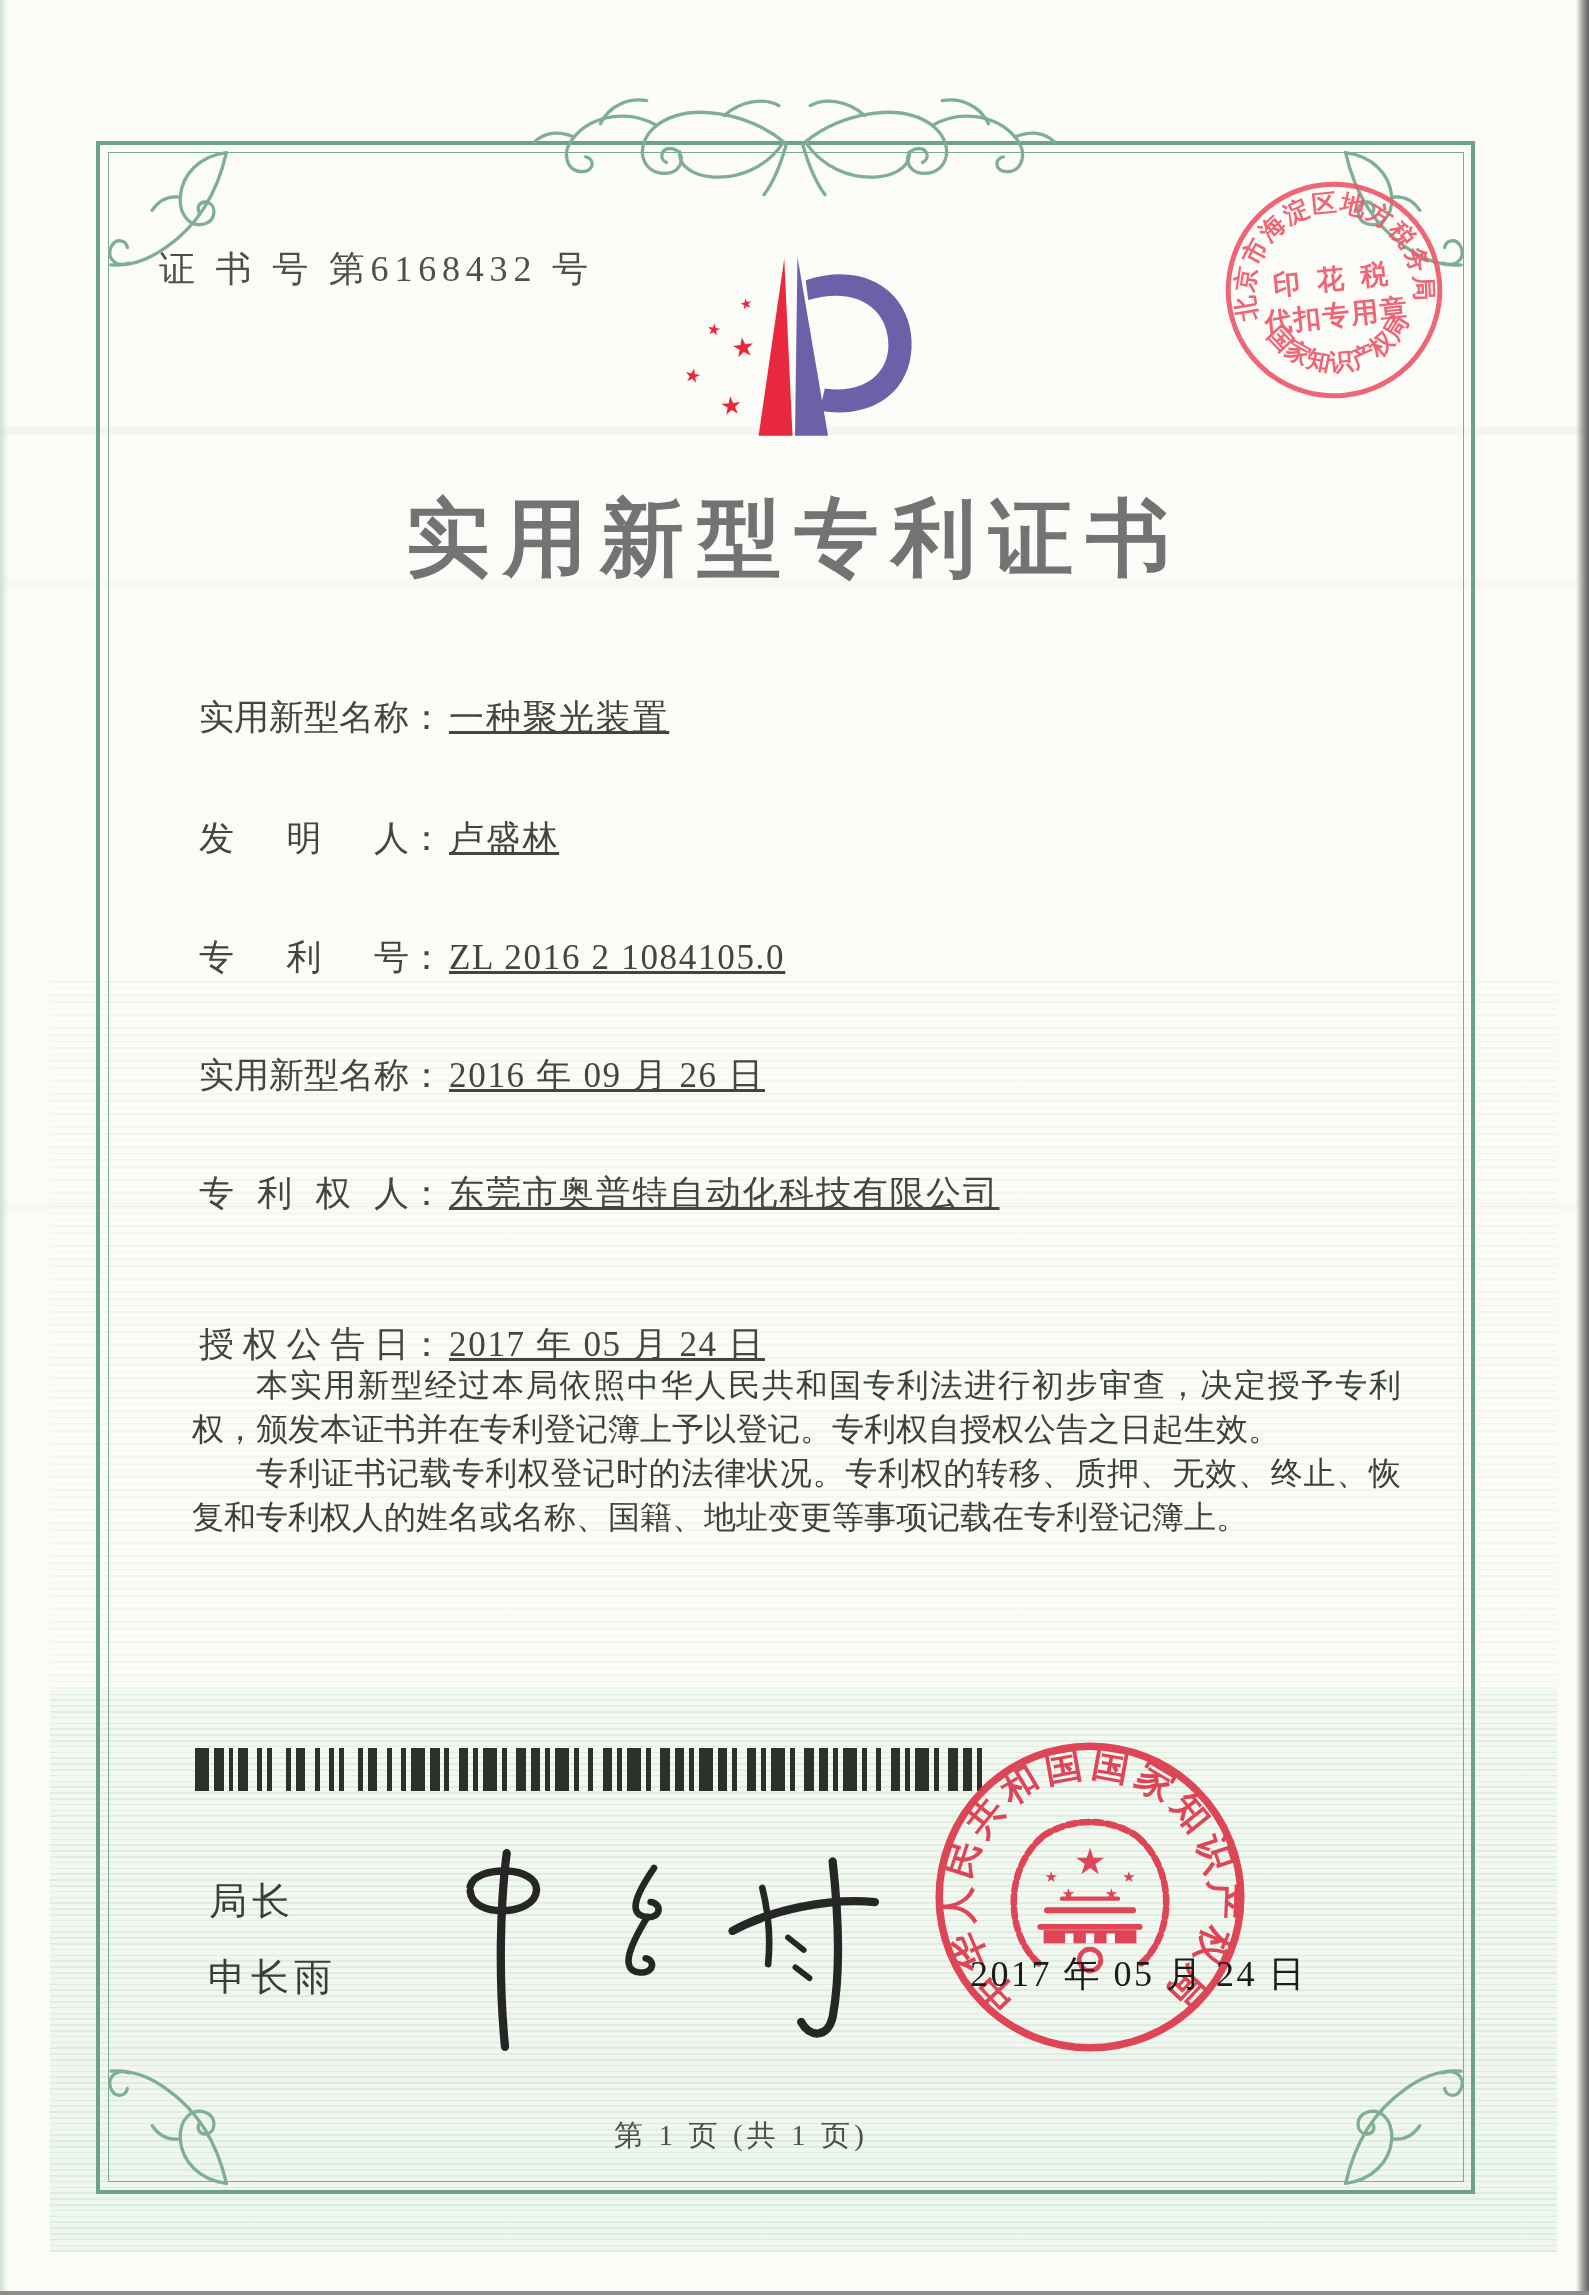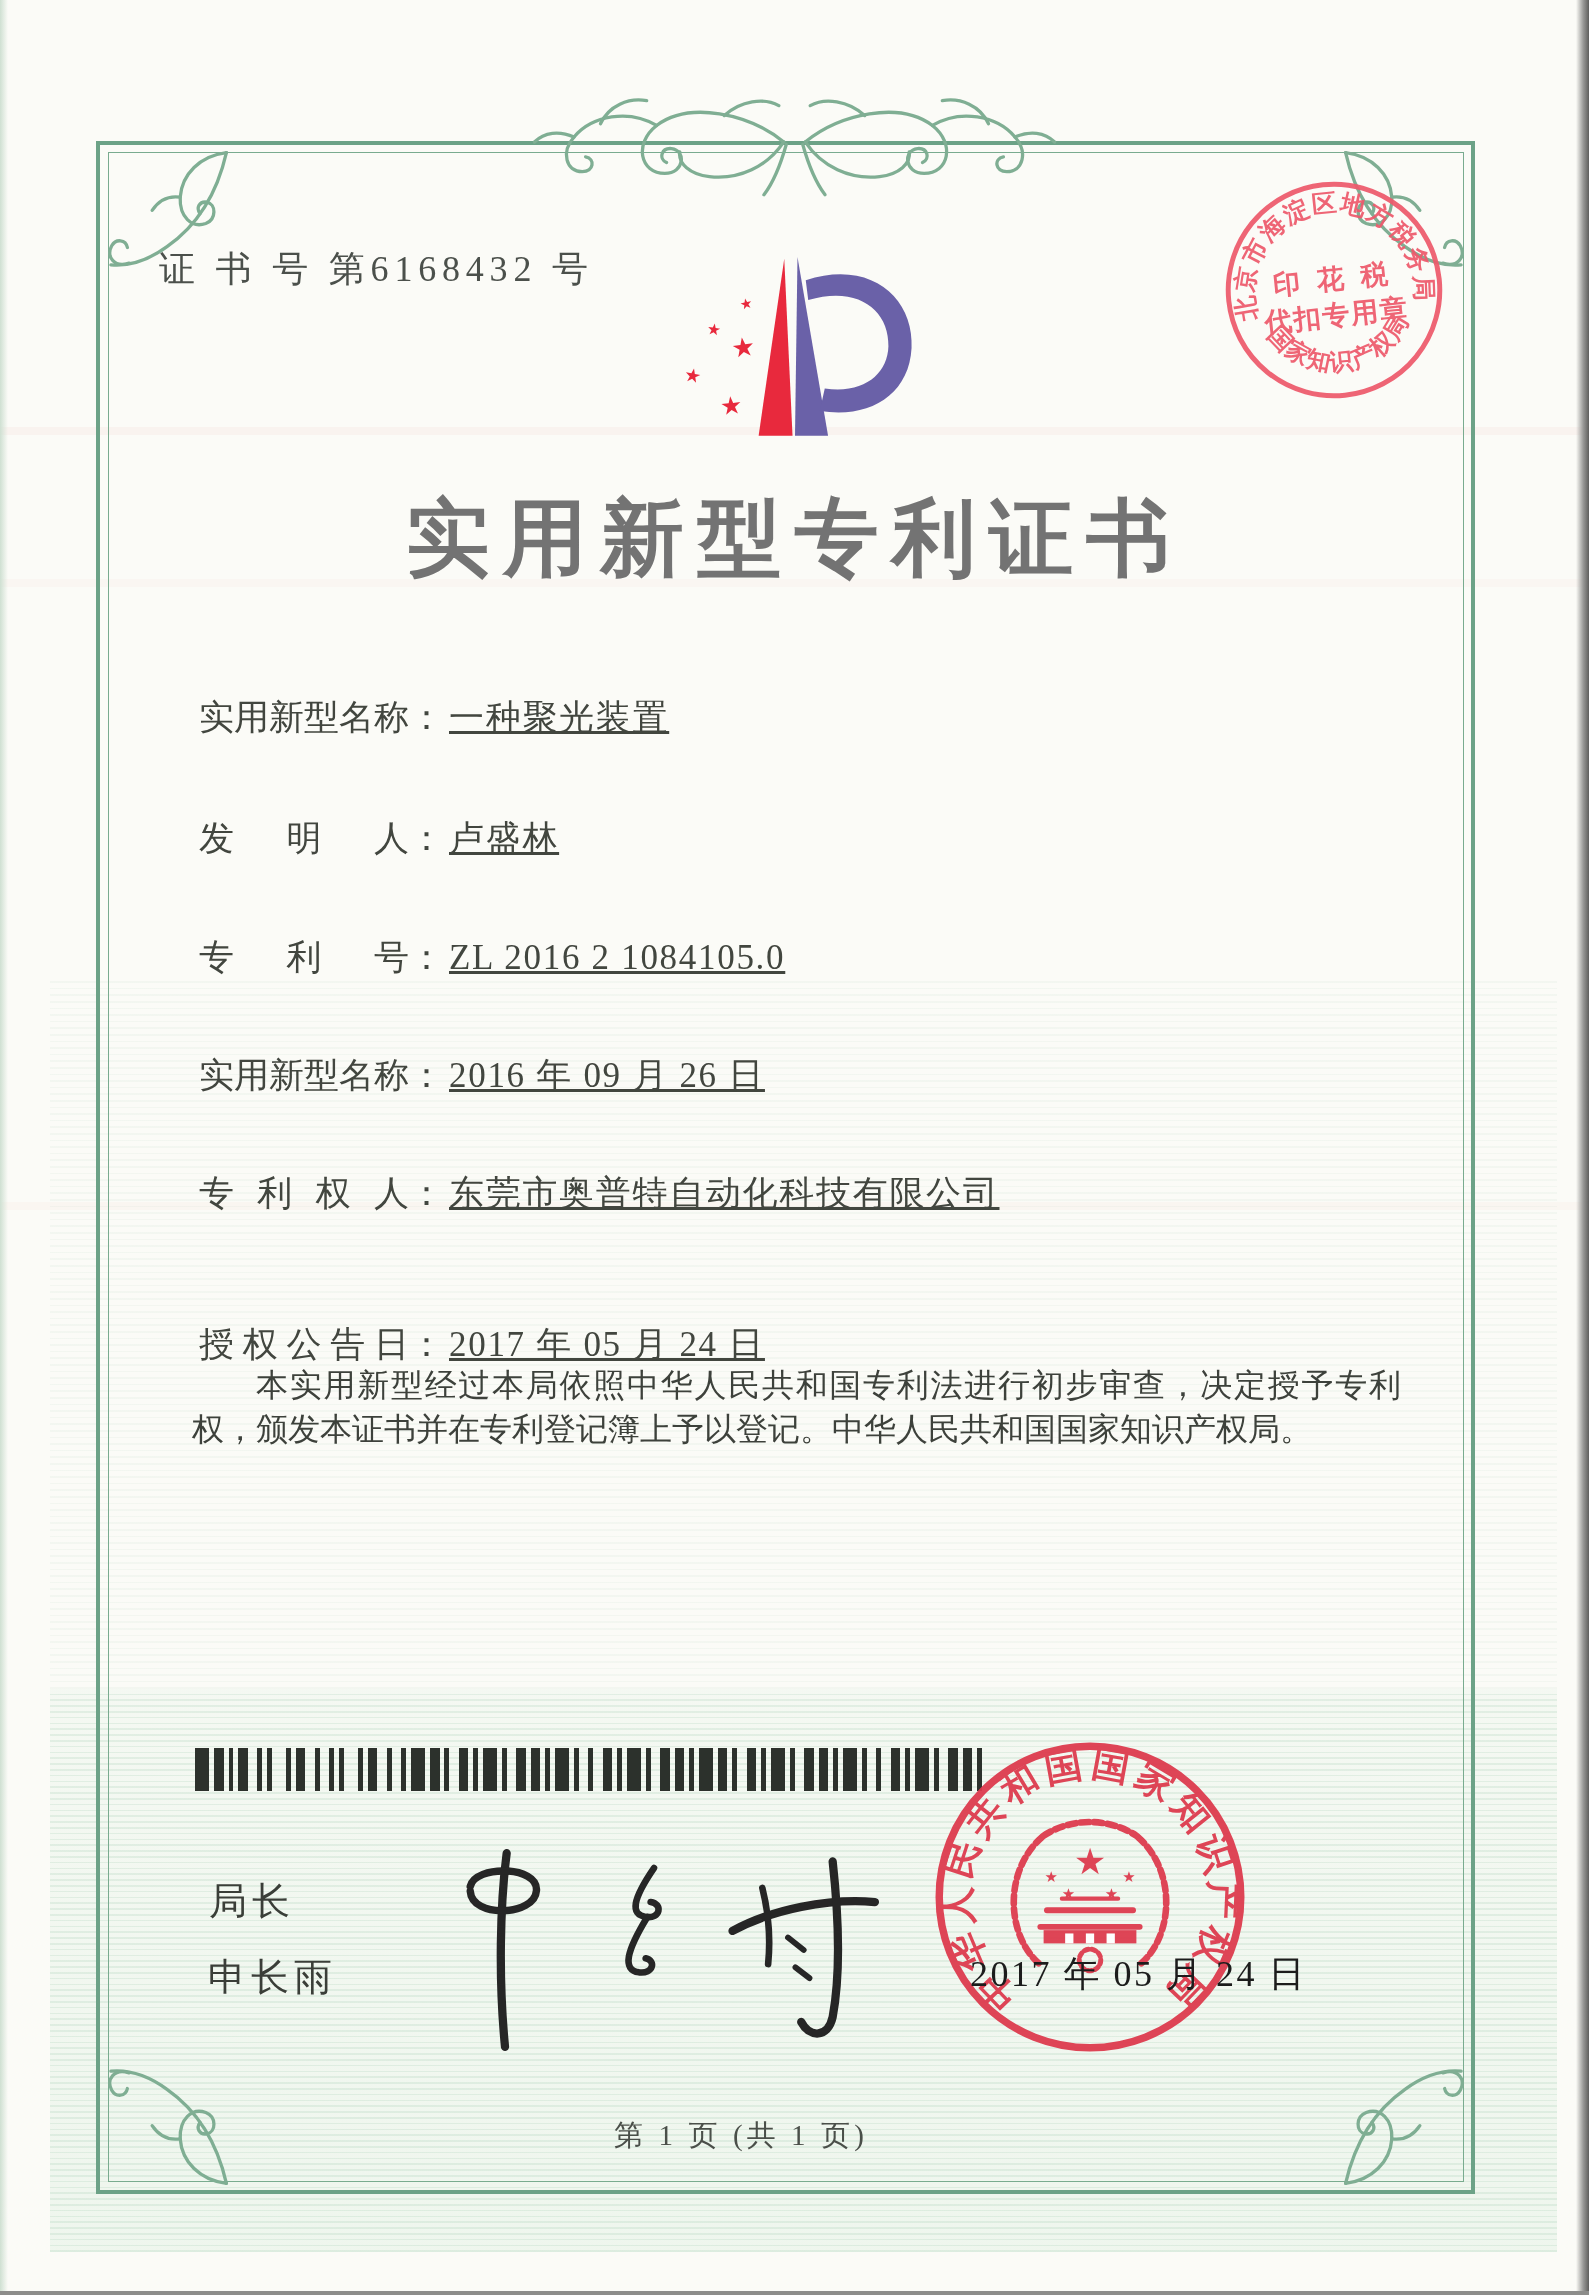--- a/index.html
+++ b/index.html
@@ -193,21 +193,22 @@
   <span class="lbl">实用新型名称</span><span class="colon">：</span><span class="val">2016 年 09 月 26 日</span>
 </div>
 <div class="abs field f5">
   <span class="lbl">专利权人</span><span class="colon">：</span><span class="val">东莞市奥普特自动化科技有限公司</span>
 </div>
 <div class="abs field f6">
   <span class="lbl">授权公告日</span><span class="colon">：</span><span class="val">2017 年 05 月 24 日</span>
 </div>
 
 <div class="abs body-text">
-  <p>本实用新型经过本局依照中华人民共和国专利法进行初步审查，决定授予专利权，颁发本证书并在专利登记簿上予以登记。中华人民共和国国家知识产权局。</p>
+  <p>本实用新型经过本局依照中华人民共和国专利法进行初步审查，决定授予专利权，颁发本证书并在专利登记簿上予以登记。专利权自授权公告之日起生效。</p>
+  <p>专利证书记载专利权登记时的法律状况。专利权的转移、质押、无效、终止、恢复和专利权人的姓名或名称、国籍、地址变更等事项记载在专利登记簿上。</p>
 </div>
 
 <div class="abs barcode" id="barcode"><i style="width: 14.4px; background: rgb(44, 49, 44);"></i><i style="width: 4.8px; background: transparent;"></i><i style="width: 9.6px; background: rgb(44, 49, 44);"></i><i style="width: 4.8px; background: transparent;"></i><i style="width: 4.8px; background: rgb(44, 49, 44);"></i><i style="width: 4.8px; background: transparent;"></i><i style="width: 9.6px; background: rgb(44, 49, 44);"></i><i style="width: 9.6px; background: transparent;"></i><i style="width: 4.8px; background: rgb(44, 49, 44);"></i><i style="width: 4.8px; background: transparent;"></i><i style="width: 4.8px; background: rgb(44, 49, 44);"></i><i style="width: 14.4px; background: transparent;"></i><i style="width: 4.8px; background: rgb(44, 49, 44);"></i><i style="width: 4.8px; background: transparent;"></i><i style="width: 9.6px; background: rgb(44, 49, 44);"></i><i style="width: 9.6px; background: transparent;"></i><i style="width: 4.8px; background: rgb(44, 49, 44);"></i><i style="width: 9.6px; background: transparent;"></i><i style="width: 4.8px; background: rgb(44, 49, 44);"></i><i style="width: 4.8px; background: transparent;"></i><i style="width: 4.8px; background: rgb(44, 49, 44);"></i><i style="width: 14.4px; background: transparent;"></i><i style="width: 4.8px; background: rgb(44, 49, 44);"></i><i style="width: 4.8px; background: transparent;"></i><i style="width: 9.6px; background: rgb(44, 49, 44);"></i><i style="width: 9.6px; background: transparent;"></i><i style="width: 4.8px; background: rgb(44, 49, 44);"></i><i style="width: 9.6px; background: transparent;"></i><i style="width: 4.8px; background: rgb(44, 49, 44);"></i><i style="width: 4.8px; background: transparent;"></i><i style="width: 14.4px; background: rgb(44, 49, 44);"></i><i style="width: 4.8px; background: transparent;"></i><i style="width: 9.6px; background: rgb(44, 49, 44);"></i><i style="width: 4.8px; background: transparent;"></i><i style="width: 4.8px; background: rgb(44, 49, 44);"></i><i style="width: 9.6px; background: transparent;"></i><i style="width: 9.6px; background: rgb(44, 49, 44);"></i><i style="width: 4.8px; background: transparent;"></i><i style="width: 4.8px; background: rgb(44, 49, 44);"></i><i style="width: 4.8px; background: transparent;"></i><i style="width: 14.4px; background: rgb(44, 49, 44);"></i><i style="width: 4.8px; background: transparent;"></i><i style="width: 4.8px; background: rgb(44, 49, 44);"></i><i style="width: 9.6px; background: transparent;"></i><i style="width: 9.6px; background: rgb(44, 49, 44);"></i><i style="width: 4.8px; background: transparent;"></i><i style="width: 9.6px; background: rgb(44, 49, 44);"></i><i style="width: 4.8px; background: transparent;"></i><i style="width: 4.8px; background: rgb(44, 49, 44);"></i><i style="width: 4.8px; background: transparent;"></i><i style="width: 14.4px; background: rgb(44, 49, 44);"></i><i style="width: 4.8px; background: transparent;"></i><i style="width: 4.8px; background: rgb(44, 49, 44);"></i><i style="width: 9.6px; background: transparent;"></i><i style="width: 4.8px; background: rgb(44, 49, 44);"></i><i style="width: 9.6px; background: transparent;"></i><i style="width: 9.6px; background: rgb(44, 49, 44);"></i><i style="width: 4.8px; background: transparent;"></i><i style="width: 4.8px; background: rgb(44, 49, 44);"></i><i style="width: 4.8px; background: transparent;"></i><i style="width: 14.4px; background: rgb(44, 49, 44);"></i><i style="width: 4.8px; background: transparent;"></i><i style="width: 4.8px; background: rgb(44, 49, 44);"></i><i style="width: 9.6px; background: transparent;"></i><i style="width: 9.6px; background: rgb(44, 49, 44);"></i><i style="width: 4.8px; background: transparent;"></i><i style="width: 9.6px; background: rgb(44, 49, 44);"></i><i style="width: 4.8px; background: transparent;"></i><i style="width: 4.8px; background: rgb(44, 49, 44);"></i><i style="width: 4.8px; background: transparent;"></i><i style="width: 14.4px; background: rgb(44, 49, 44);"></i><i style="width: 4.8px; background: transparent;"></i><i style="width: 9.6px; background: rgb(44, 49, 44);"></i><i style="width: 4.8px; background: transparent;"></i><i style="width: 4.8px; background: rgb(44, 49, 44);"></i><i style="width: 9.6px; background: transparent;"></i><i style="width: 9.6px; background: rgb(44, 49, 44);"></i><i style="width: 4.8px; background: transparent;"></i><i style="width: 4.8px; background: rgb(44, 49, 44);"></i><i style="width: 4.8px; background: transparent;"></i><i style="width: 14.4px; background: rgb(44, 49, 44);"></i><i style="width: 4.8px; background: transparent;"></i><i style="width: 4.8px; background: rgb(44, 49, 44);"></i><i style="width: 9.6px; background: transparent;"></i><i style="width: 9.6px; background: rgb(44, 49, 44);"></i><i style="width: 4.8px; background: transparent;"></i><i style="width: 9.6px; background: rgb(44, 49, 44);"></i><i style="width: 4.8px; background: transparent;"></i><i style="width: 4.8px; background: rgb(44, 49, 44);"></i><i style="width: 4.8px; background: transparent;"></i><i style="width: 14.4px; background: rgb(44, 49, 44);"></i><i style="width: 4.8px; background: transparent;"></i><i style="width: 4.8px; background: rgb(44, 49, 44);"></i><i style="width: 9.6px; background: transparent;"></i><i style="width: 4.8px; background: rgb(44, 49, 44);"></i><i style="width: 9.6px; background: transparent;"></i><i style="width: 9.6px; background: rgb(44, 49, 44);"></i><i style="width: 4.8px; background: transparent;"></i><i style="width: 4.8px; background: rgb(44, 49, 44);"></i><i style="width: 4.8px; background: transparent;"></i><i style="width: 14.4px; background: rgb(44, 49, 44);"></i><i style="width: 4.8px; background: transparent;"></i><i style="width: 4.8px; background: rgb(44, 49, 44);"></i><i style="width: 9.6px; background: transparent;"></i><i style="width: 9.6px; background: rgb(44, 49, 44);"></i><i style="width: 4.8px; background: transparent;"></i><i style="width: 9.6px; background: rgb(44, 49, 44);"></i><i style="width: 4.8px; background: transparent;"></i><i style="width: 4.8px; background: rgb(44, 49, 44);"></i><i style="width: 4.8px; background: transparent;"></i></div>
 
 <div class="abs sig-title">局长</div>
 <div class="abs sig-name">申长雨</div>
 <div class="abs sig-hand">
   <svg width="513" height="224" viewBox="0 0 620 270" fill="none" stroke="#262626" stroke-linecap="round">
     <path d="M112,18 C104,80 102,170 110,252" stroke-width="10"></path>
     <path d="M68,58 C74,32 150,33 148,63 C146,94 70,97 68,64" stroke-width="9"></path>

